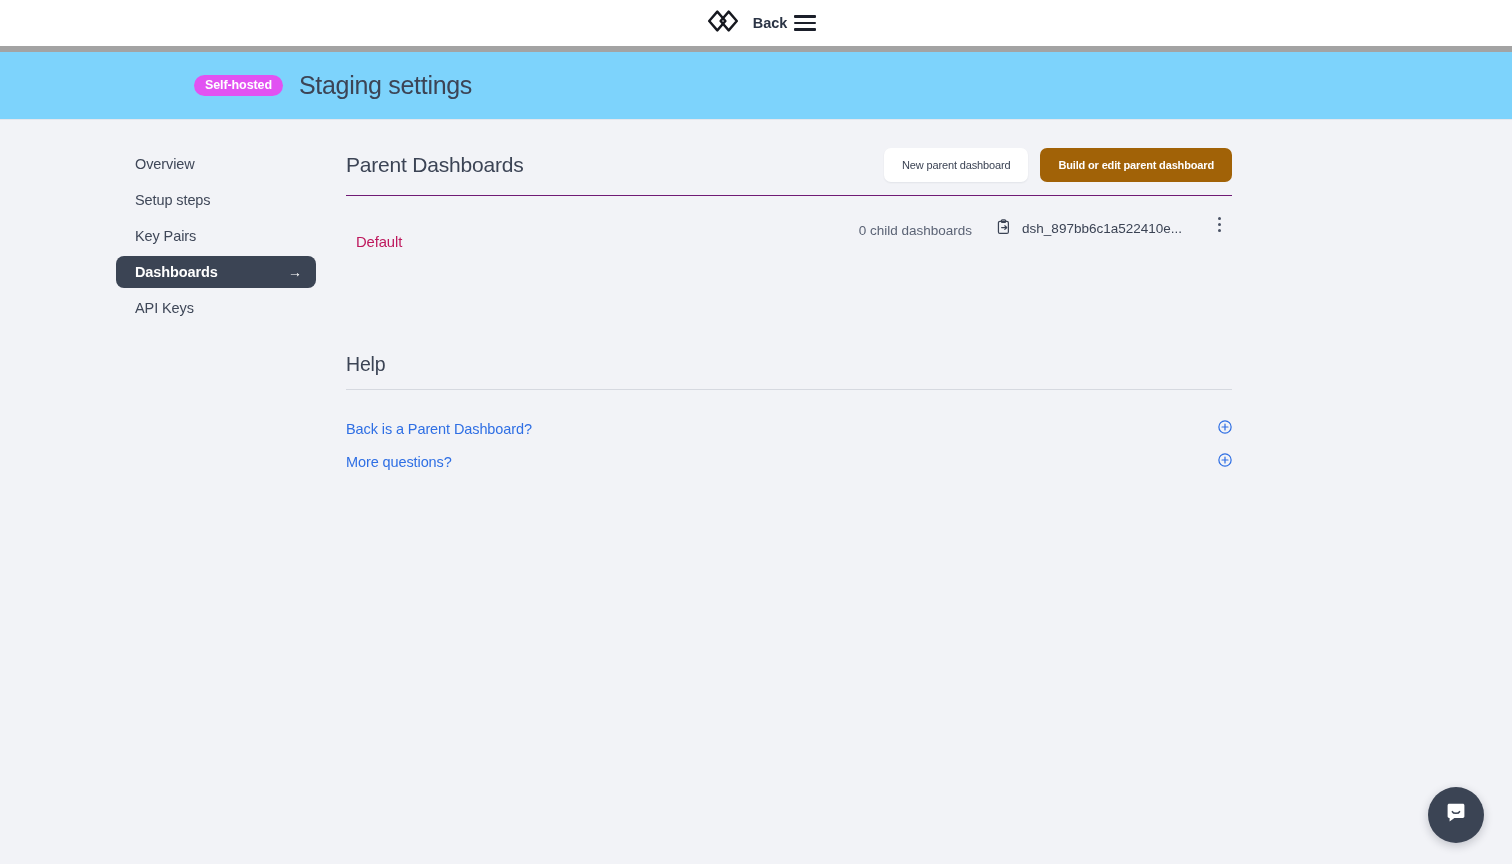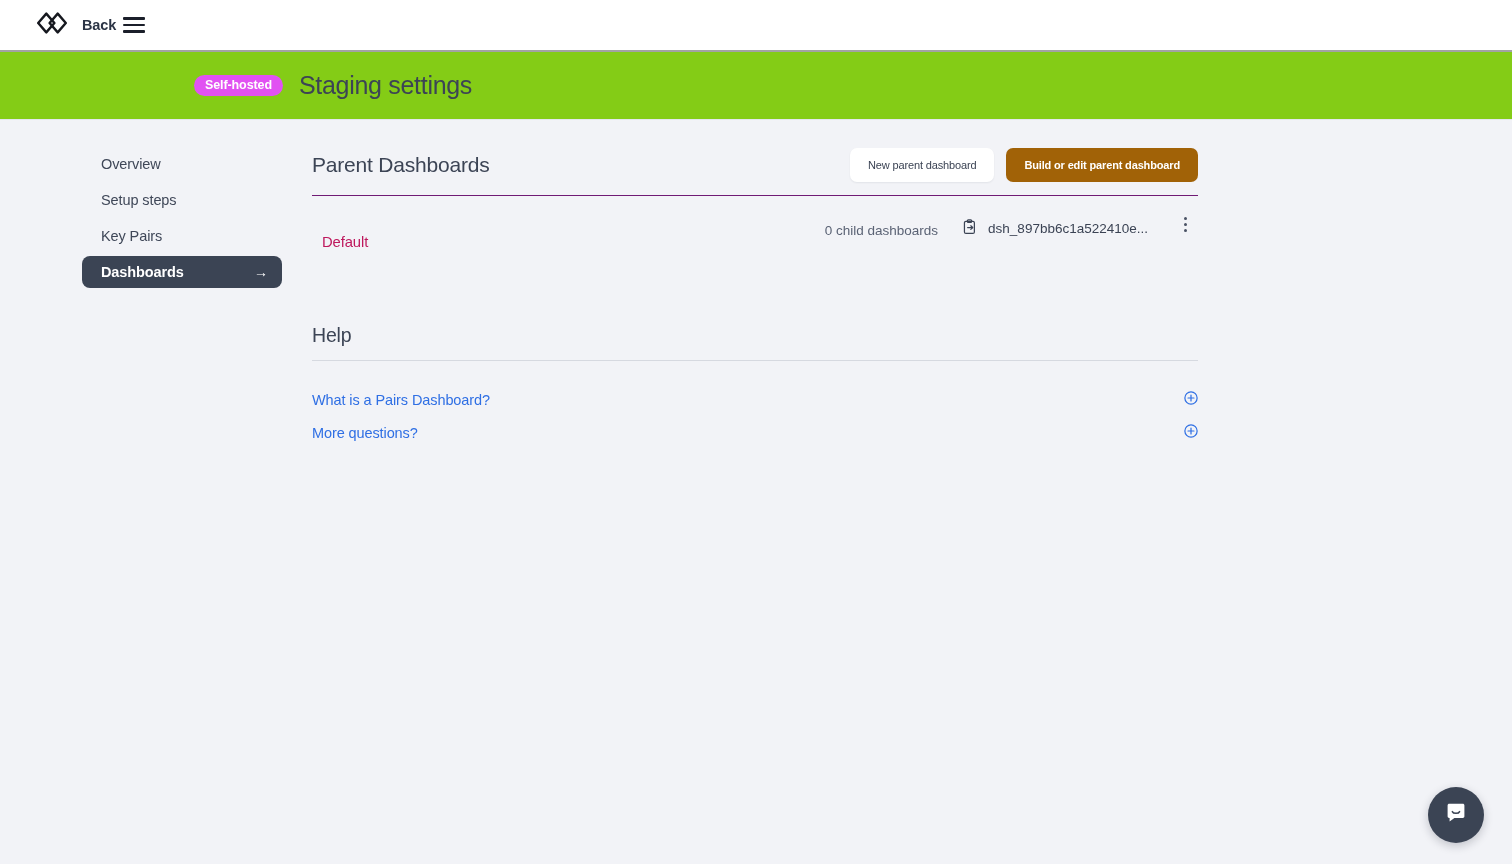--- a/index.html
+++ b/index.html
@@ -17,23 +17,23 @@
     -webkit-font-smoothing: antialiased;
   }
 
   
   .topbar {
     position: relative;
     height: 52px;
     background: #ffffff;
     display: flex;
     align-items: center;
-    justify-content: flex-start;
+    justify-content: center;
     padding: 0 18px 0 36px;
-    border-bottom: 2px solid #a3a3a3;
+    border-bottom: 6px solid #a3a3a3;
   }
   .topbar-left {
     display: flex;
     align-items: center;
     gap: 14px;
     cursor: pointer;
   }
   .logo { display: block; }
   .back-label {
     font-size: 14.5px;
@@ -55,21 +55,21 @@
     display: block;
     width: 22px;
     height: 2.6px;
     background: #1b1f2a;
     border-radius: 1px;
   }
 
   
   .page-header {
     height: 68px;
-    background: #84cc16;
+    background: #7dd3fc;
     display: flex;
     align-items: center;
     padding-left: 194px;
     border-bottom: 1px solid #e4e7ed;
   }
   .badge {
     display: inline-flex;
     align-items: center;
     background: #e855f5;
     background: linear-gradient(#e152f2, #e152f2);
@@ -89,21 +89,21 @@
   }
 
   
   .layout {
     display: flex;
     padding-top: 28px;
   }
   .sidebar {
     width: 194px;
     flex: 0 0 auto;
-    padding-left: 82px;
+    padding-left: 116px;
     box-sizing: content-box;
   }
   .nav { width: 200px; }
   .nav-item {
     display: flex;
     align-items: center;
     justify-content: space-between;
     height: 32px;
     padding: 0 14px 0 19px;
     margin-bottom: 4px;
@@ -208,21 +208,21 @@
   .kebab i {
     width: 3px;
     height: 3px;
     border-radius: 50%;
     background: #4a5264;
     display: block;
   }
 
   
   .help {
-    margin-top: 72px;
+    margin-top: 101px;
   }
   .help-head {
     padding-bottom: 13px;
     border-bottom: 1px solid #d6d9e0;
   }
   .help-title {
     font-size: 19.5px;
     font-weight: 400;
     color: #3c4455;
     letter-spacing: -0.2px;
@@ -292,20 +292,23 @@
       </div>
       <div class="nav-item">
         <span>Setup steps</span>
       </div>
       <div class="nav-item">
         <span>Key Pairs</span>
       </div>
       <div class="nav-item active">
         <span>Dashboards</span>
         <span class="nav-arrow">→</span>
+      </div>
+      <div class="nav-item">
+        <span>API Keys</span>
       </div>
     </nav>
   </div>
 
   <div class="main">
 
     <div class="section-head">
       <h2 class="section-title">Parent Dashboards</h2>
       <button class="btn btn-light">New parent dashboard</button>
       <button class="btn btn-dark">Build or edit parent dashboard</button>
@@ -334,21 +337,21 @@
       </div>
     </div>
 
     <div class="help">
       <div class="help-head">
         <h2 class="help-title">Help</h2>
       </div>
       <div class="help-list">
 
         <div class="help-item">
-          <span class="help-link">What is a Pairs Dashboard?</span>
+          <span class="help-link">Back is a Parent Dashboard?</span>
           <span class="plus-icon">
             <svg width="14" height="14" viewBox="0 0 16 16" fill="none">
               <circle cx="8" cy="8" r="7" stroke="#2f6fe4" stroke-width="1.4"></circle>
               <path d="M8 4.6 V11.4 M4.6 8 H11.4" stroke="#2f6fe4" stroke-width="1.4" stroke-linecap="round"></path>
             </svg>
           </span>
         </div>
 
 
         <div class="help-item">

